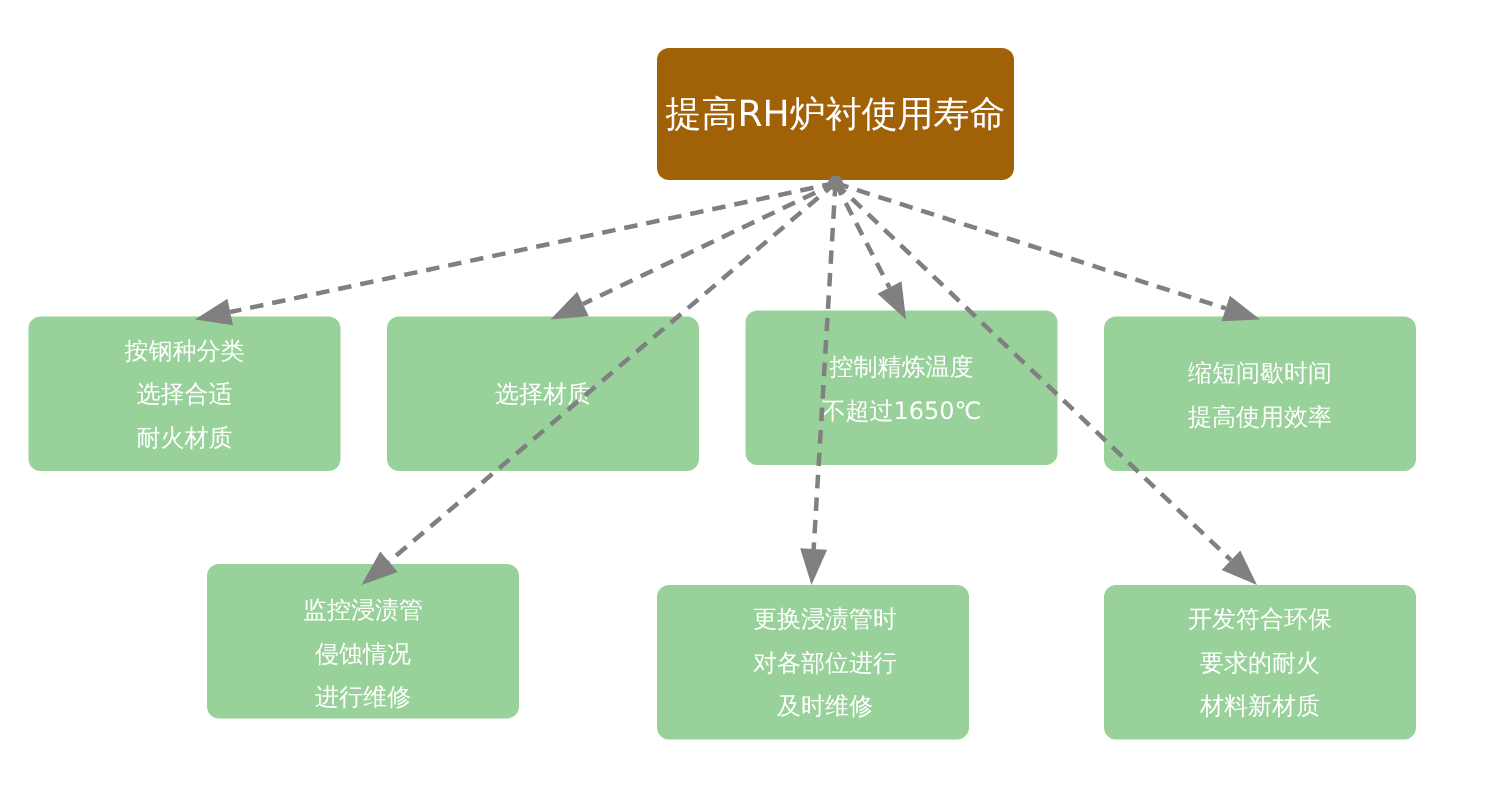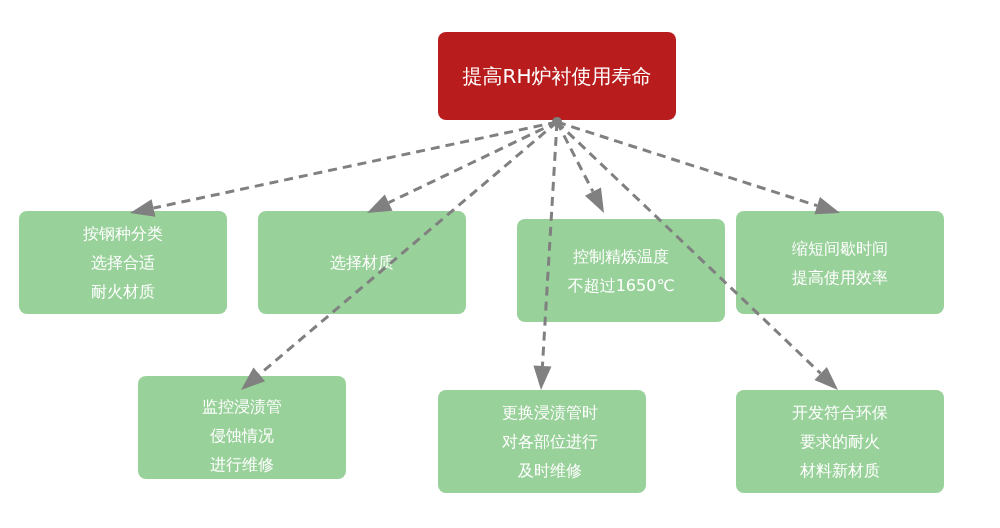--- a/index.html
+++ b/index.html
@@ -2,22 +2,22 @@
 <html><head>
 <meta charset="utf-8">
 <style>
   html, body { margin:0; padding:0; background:#ffffff; }
   body { width:1000px; height:528px; position:relative; overflow:hidden;
          font-family:"DejaVu Sans", "Liberation Sans", sans-serif; }
   #edges { position:absolute; left:0; top:0; width:1000px; height:528px; z-index:2; pointer-events:none; }
   .node { position:absolute; border-radius:8px; color:#ffffff; display:flex;
           flex-direction:column; align-items:center; justify-content:center;
           text-align:center; box-sizing:border-box; z-index:1; }
-  .root { left:438px; top:32px; width:238px; height:88px; background:#b91c1c;
-          font-size:20px; }
+  .root { left:438px; top:32px; width:238px; height:88px; background:#a16207;
+          font-size:24px; }
   .child { width:208px; height:103px; background:#99d19a; font-size:16px; line-height:29px; }
   .line { display:block; white-space:nowrap; }
 </style>
 </head>
 <body>
 
 <div class="node root">
   <span class="line">提高RH炉衬使用寿命</span>
 </div>
 
@@ -26,21 +26,21 @@
   <span class="line">选择合适</span>
   <span class="line">耐火材质</span>
 </div>
 
 <div class="node child" style="left:258px;top:211px;gap:40px;">
   <span class="line">根据部位不同</span>
   <span class="line">选择材质</span>
   <span class="line">进行综合砌炉</span>
 </div>
 
-<div class="node child" style="left:497px;top:219px;margin-left:20px;">
+<div class="node child" style="left:497px;top:207px;">
   <span class="line">控制精炼温度</span>
   <span class="line">不超过1650℃</span>
 </div>
 
 <div class="node child" style="left:736px;top:211px;">
   <span class="line">缩短间歇时间</span>
   <span class="line">提高使用效率</span>
 </div>
 
 <div class="node child" style="left:138px;top:376px;justify-content:flex-end;">

